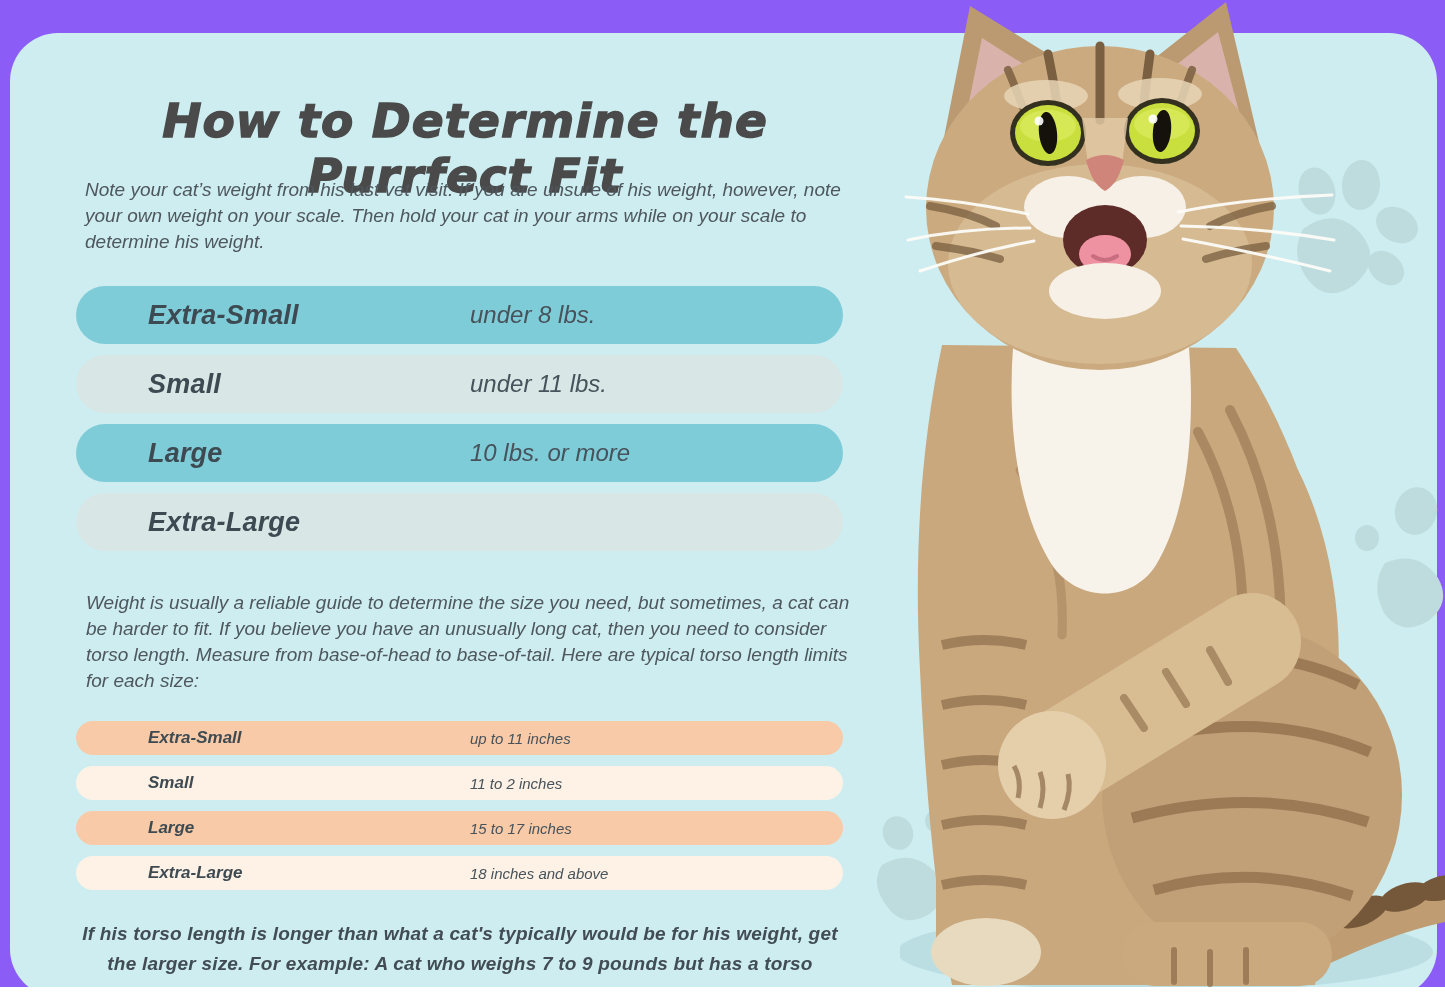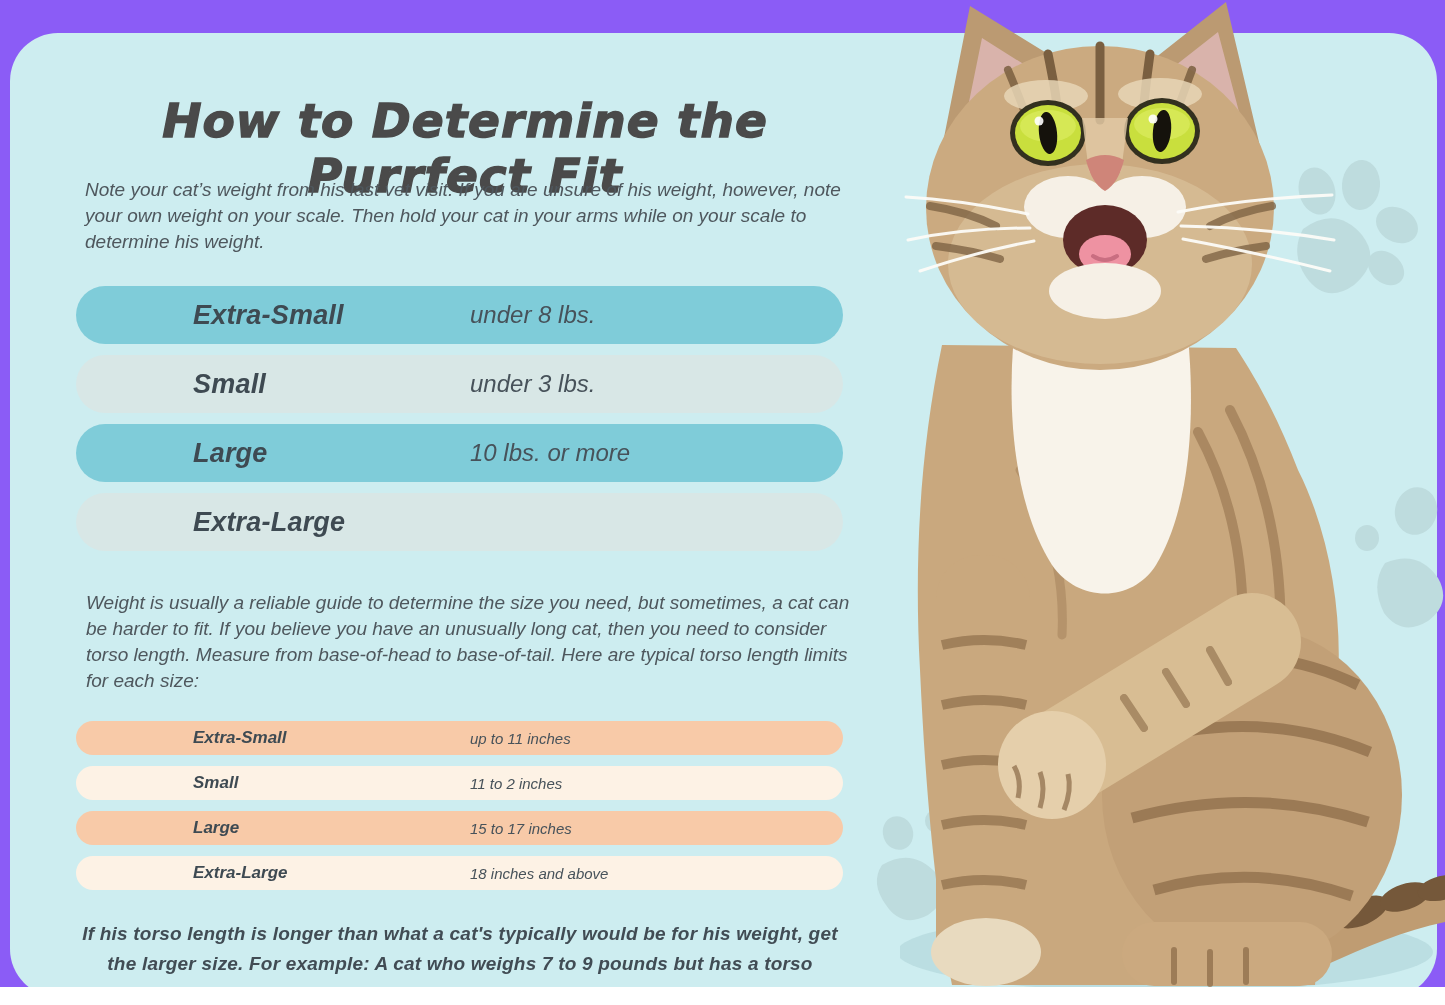--- a/index.html
+++ b/index.html
@@ -34,21 +34,21 @@
     text-align:center; font-weight:bold; color:#414c54;
     font-size:19px; line-height:30px; letter-spacing:0.2px;
   }
 
   .size-table { position:absolute; left:66px; width:767px; }
   .t1 { top:253px; }
   .t2 { top:688px; }
   .row { display:flex; align-items:center; }
   .t1 .row { height:58px; border-radius:29px; margin-bottom:11px; }
   .t2 .row { height:34px; border-radius:17px; margin-bottom:11px; }
-  .row .size { padding-left:117px; width:394px; flex:0 0 394px; font-weight:bold; color:#3e4a52; }
+  .row .size { padding-left:72px; width:394px; flex:0 0 394px; font-weight:bold; color:#3e4a52; }
   .t1 .size { font-size:27px; letter-spacing:0.2px; }
   .t1 .val  { font-size:24px; color:#47525a; }
   .t2 .size { font-size:17px; }
   .t2 .val  { font-size:15px; color:#47525a; }
   .teal  { background:#7fccd9; }
   .gray  { background:#d8e7e6; }
   .peach { background:#f8caa8; }
   .cream { background:#fdf2e5; }
 </style>
 </head>
@@ -81,21 +81,21 @@
     <h1 class="title">How to Determine the Purrfect Fit</h1>
     <p class="para intro">Note your cat’s weight from his last vet visit. If you are unsure of his weight, however, note your own weight on your scale. Then hold your cat in your arms while on your scale to determine his weight.</p>
 
     <div class="size-table t1">
       <div class="row teal">
         <span class="size">Extra-Small</span>
         <span class="val">under 8 lbs.</span>
       </div>
       <div class="row gray">
         <span class="size">Small</span>
-        <span class="val">under 3 lbs.</span>
+        <span class="val">under 11 lbs.</span>
       </div>
       <div class="row teal">
         <span class="size">Large</span>
         <span class="val">10 lbs. or more</span>
       </div>
       <div class="row gray">
         <span class="size">Extra-Large</span>
       </div>
     </div>
 

